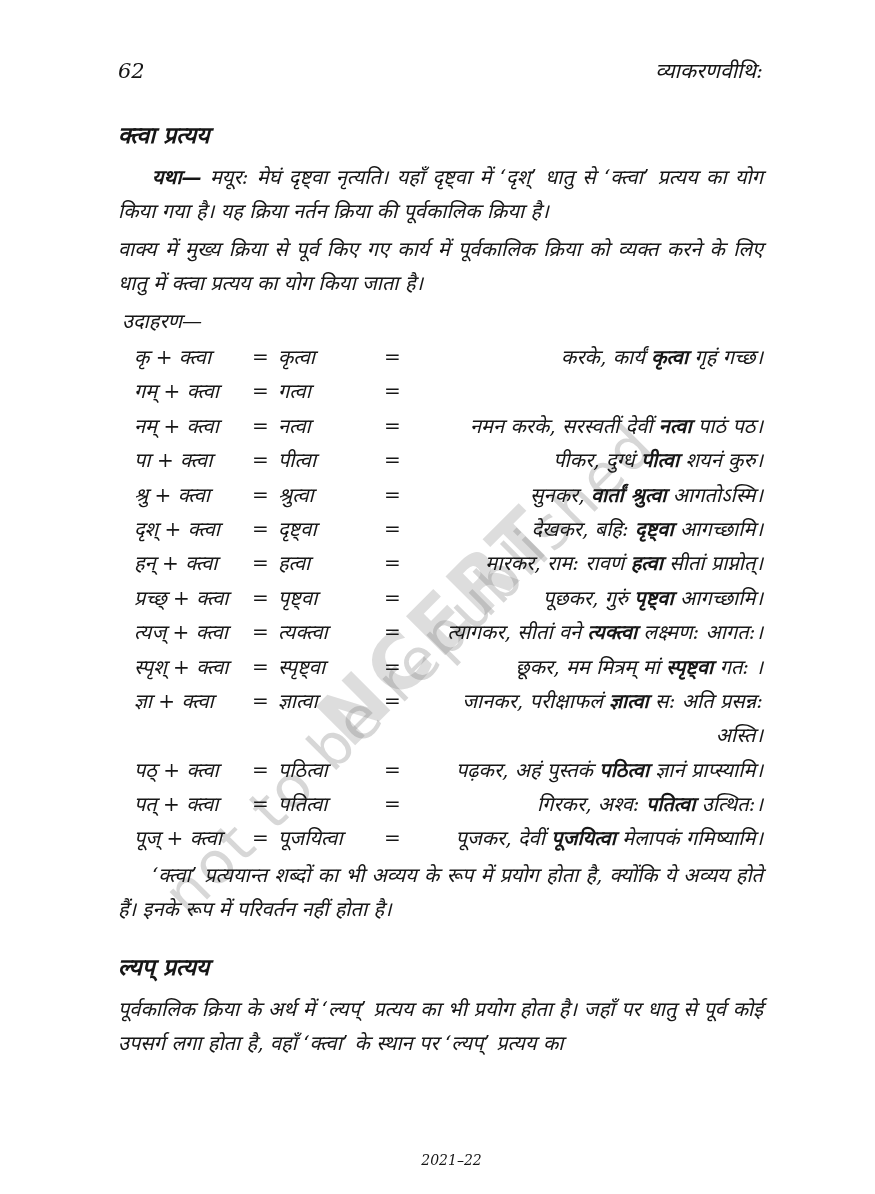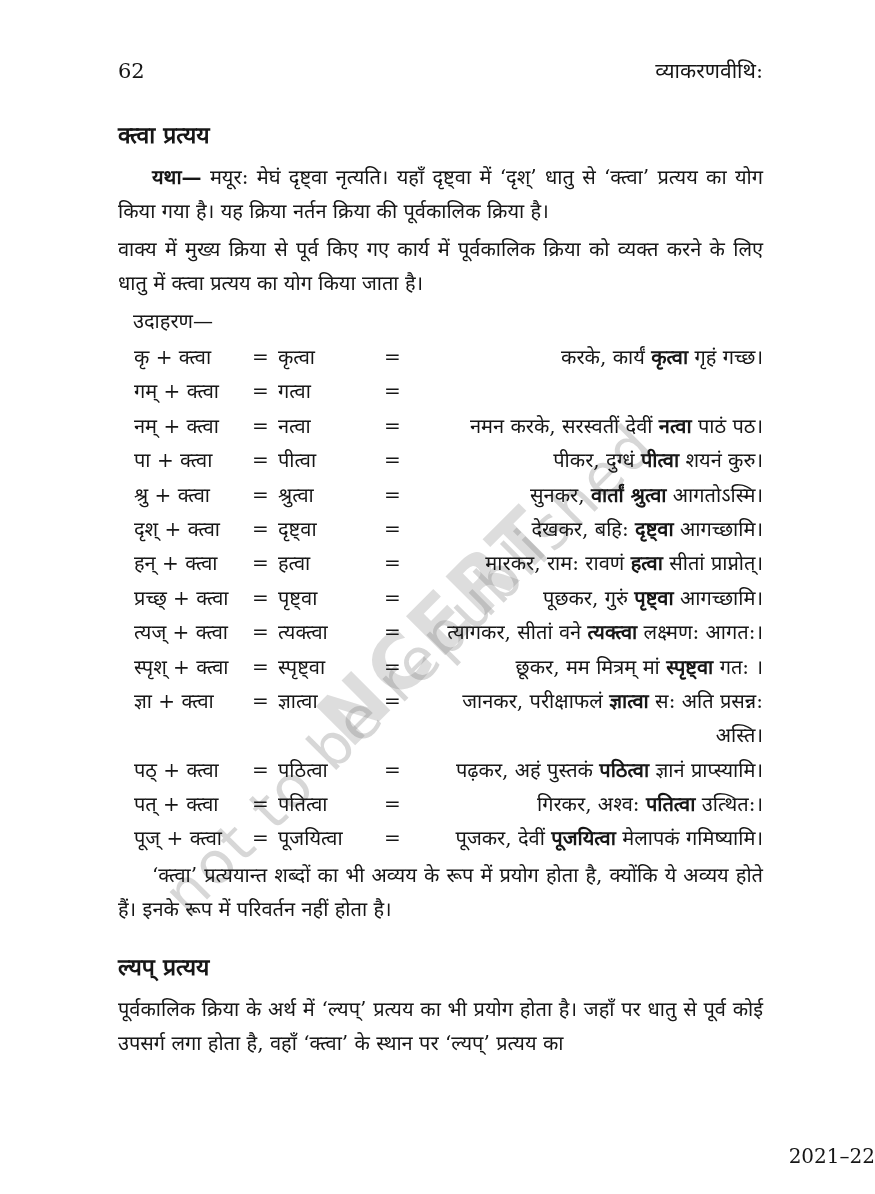--- a/index.html
+++ b/index.html
@@ -10,20 +10,21 @@
     color:#161616;
     position:relative;
     overflow:hidden;
   }
   .page{
     position:relative;
     width:875px;height:1194px;
     box-sizing:border-box;
     padding:56px 112px 0 118px;
     z-index:1;
+    font-style:italic;
   }
   
   .watermark-layer{
     position:absolute;inset:0;
     z-index:0;
     pointer-events:none;
     overflow:hidden;
   }
   .wm-text{
     position:absolute;
@@ -66,43 +67,43 @@
     font-size:20px;
     line-height:1.7;
     text-align:justify;
     margin:0 0 4px 0;
   }
   .first-indent{text-indent:34px;}
   .bold{font-weight:bold;}
   .udaharan{
     font-size:20px;
     line-height:1.7;
-    margin:2px 0 2px 15px;
+    margin:2px 0 2px 4px;
   }
   
   .ex-table{
     font-size:20px;
     margin:0 0 2px 16px;
   }
   .ex-row{
     display:grid;
     grid-template-columns:118px 26px 106px 42px 1fr;
     line-height:1.72;
     align-items:start;
   }
   .ex-col{display:block;}
   .eq,.eq2{text-align:left;}
   .meaning{text-align:right;}
   
   .page-footer{
     position:absolute;
     left:0;right:0;
     bottom:26px;
-    text-align:right;
-    font-size:20px;
+    text-align:center;
+    font-size:14px;
     z-index:1;
     margin-left:28px;
   }
 </style>
 </head>
 <body>
 
 <div class="watermark-layer">
   <span class="wm-text">not to be republished</span>
   <span class="wm-brand">NCERT</span>

